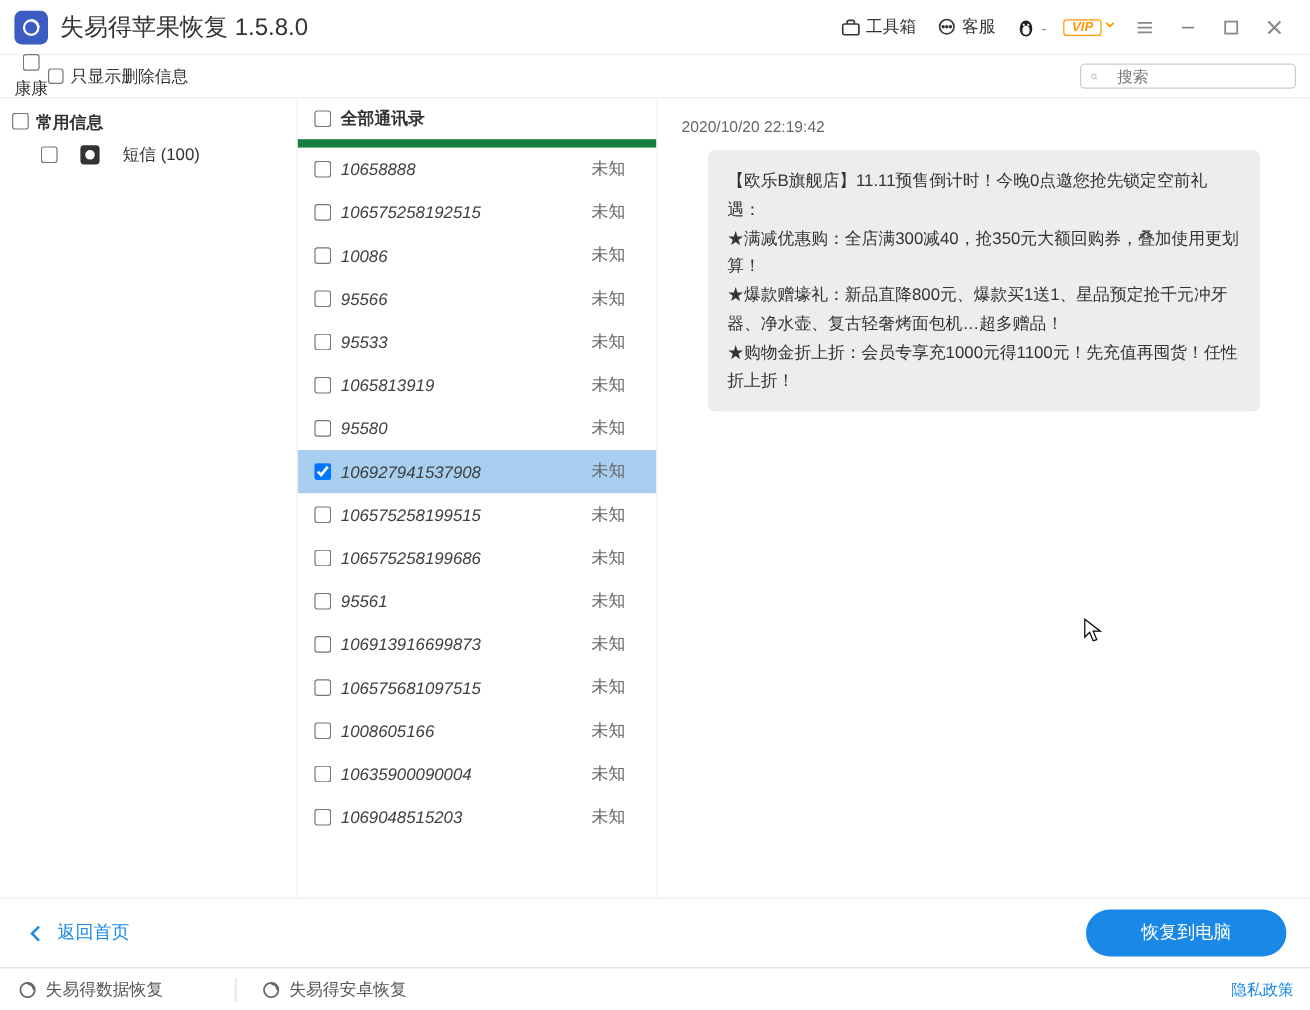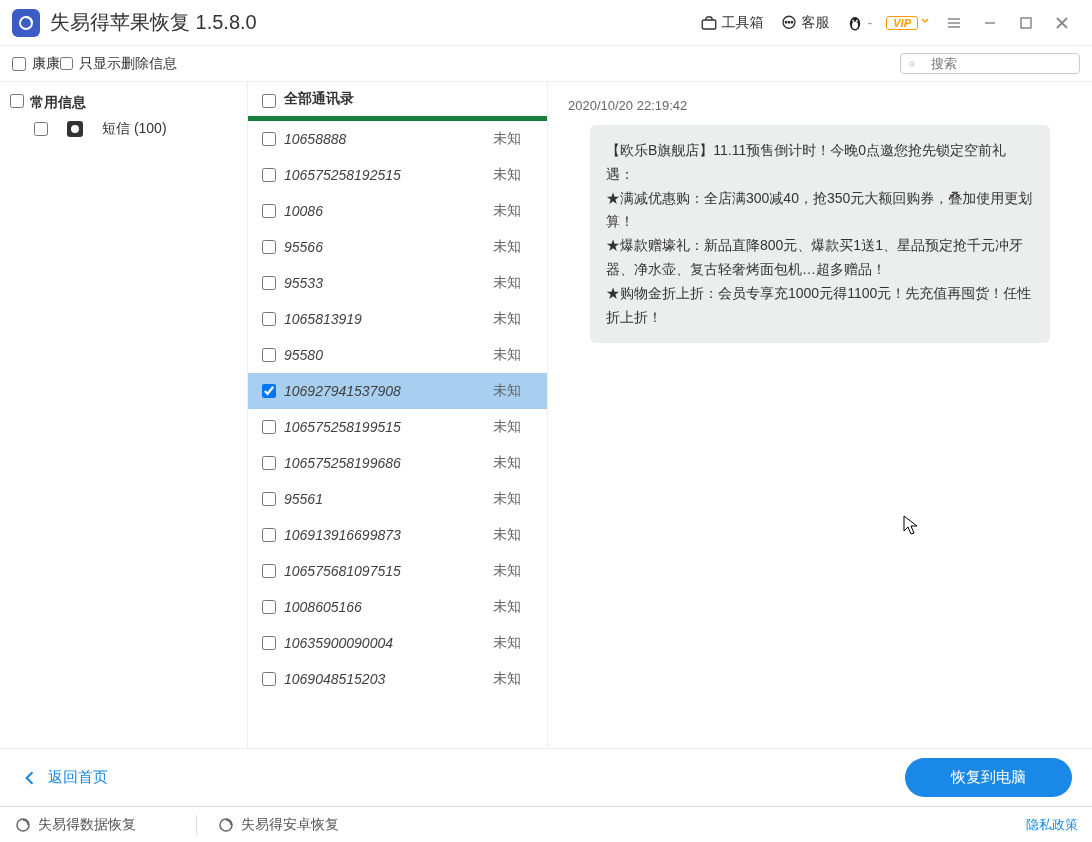--- a/index.html
+++ b/index.html
@@ -14,42 +14,42 @@
 .title-btn { display: flex; align-items: center; gap: 4px; margin: 0 8px; cursor: pointer; font-size: 14px; color: #333; }
 .title-btn svg { width: 18px; height: 18px; }
 .penguin { width: 20px; height: 20px; }
 .vip-badge { border: 1px solid #f90; color: #f90; padding: 0 6px; border-radius: 3px; font-size: 11px; font-style: italic; font-weight: bold; }
 .vip-wrap { display: flex; gap: 2px; margin: 0 6px; }
 .win-btn { width: 36px; height: 36px; display: flex; align-items: center; justify-content: center; cursor: pointer; color: #888; }
 .win-btn svg { width: 14px; height: 14px; }
 
 
 .filter-bar { height: 36px; display: flex; align-items: center; padding: 0 12px; border-bottom: 1px solid #eee; }
-.filter-check { display: flex; align-items: center; gap: 6px; }
+.filter-check { display: flex; align-items: center; gap: 6px; flex-direction: column; }
 .filter-check input { width: 14px; height: 14px; }
 .filter-mid { display: flex; align-items: center; gap: 6px; }
 .search-box { margin-left: auto; display: flex; align-items: center; border: 1px solid #ccc; border-radius: 4px; padding: 2px 8px; width: 180px; }
 .search-box svg { width: 14px; height: 14px; color: #999; }
 .search-box input { border: none; outline: none; font-size: 13px; margin-left: 16px; width: 140px; }
 
 
 .main { flex: 1; display: flex; overflow: hidden; }
 
 
 .left-tree { width: 248px; border-right: 1px solid #eee; padding: 8px 10px; }
 .tree-root { display: flex; gap: 6px; font-weight: bold; padding: 4px 0; }
 .tree-root input { width: 14px; height: 14px; }
 .tree-child { display: flex; align-items: center; gap: 19px; padding: 4px 0 4px 24px; }
 .tree-child input { width: 14px; height: 14px; }
 .tree-icon { width: 16px; height: 16px; background: #333; border-radius: 3px; display: flex; align-items: center; justify-content: center; }
 .tree-icon-inner { width: 8px; height: 8px; background: #fff; border-radius: 50%; }
 
 
 .mid-list { width: 300px; border-right: 1px solid #eee; display: flex; flex-direction: column; overflow: hidden; }
-.mid-header { display: flex; align-items: flex-end; padding: 8px 14px; border-bottom: 5px solid #15803d; gap: 8px; font-weight: bold; }
+.mid-header { display: flex; align-items: center; padding: 8px 14px; border-bottom: 7px solid #15803d; gap: 8px; font-weight: bold; }
 .mid-header input { width: 14px; height: 14px; }
 .mid-rows { flex: 1; overflow-y: auto; }
 .row { display: flex; align-items: center; padding: 9px 14px; gap: 8px; cursor: pointer; }
 .row input { width: 14px; height: 14px; }
 .row .num { flex: 1; color: #404040; font-style: italic; }
 .row .status { color: #666; width: 40px; text-align: left; }
 .row.selected { background: #a8cff0; }
 
 
 .detail { flex: 1; padding: 16px 20px; overflow-y: auto; position: relative; }

